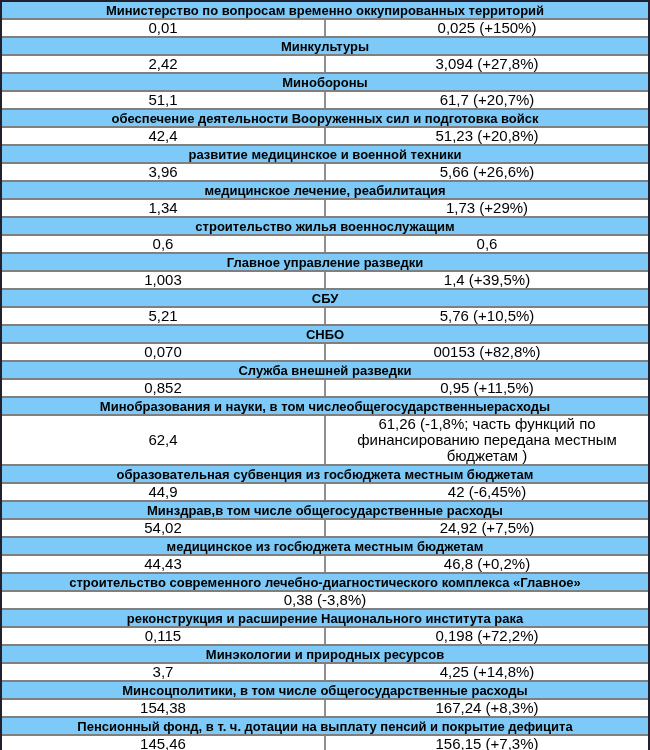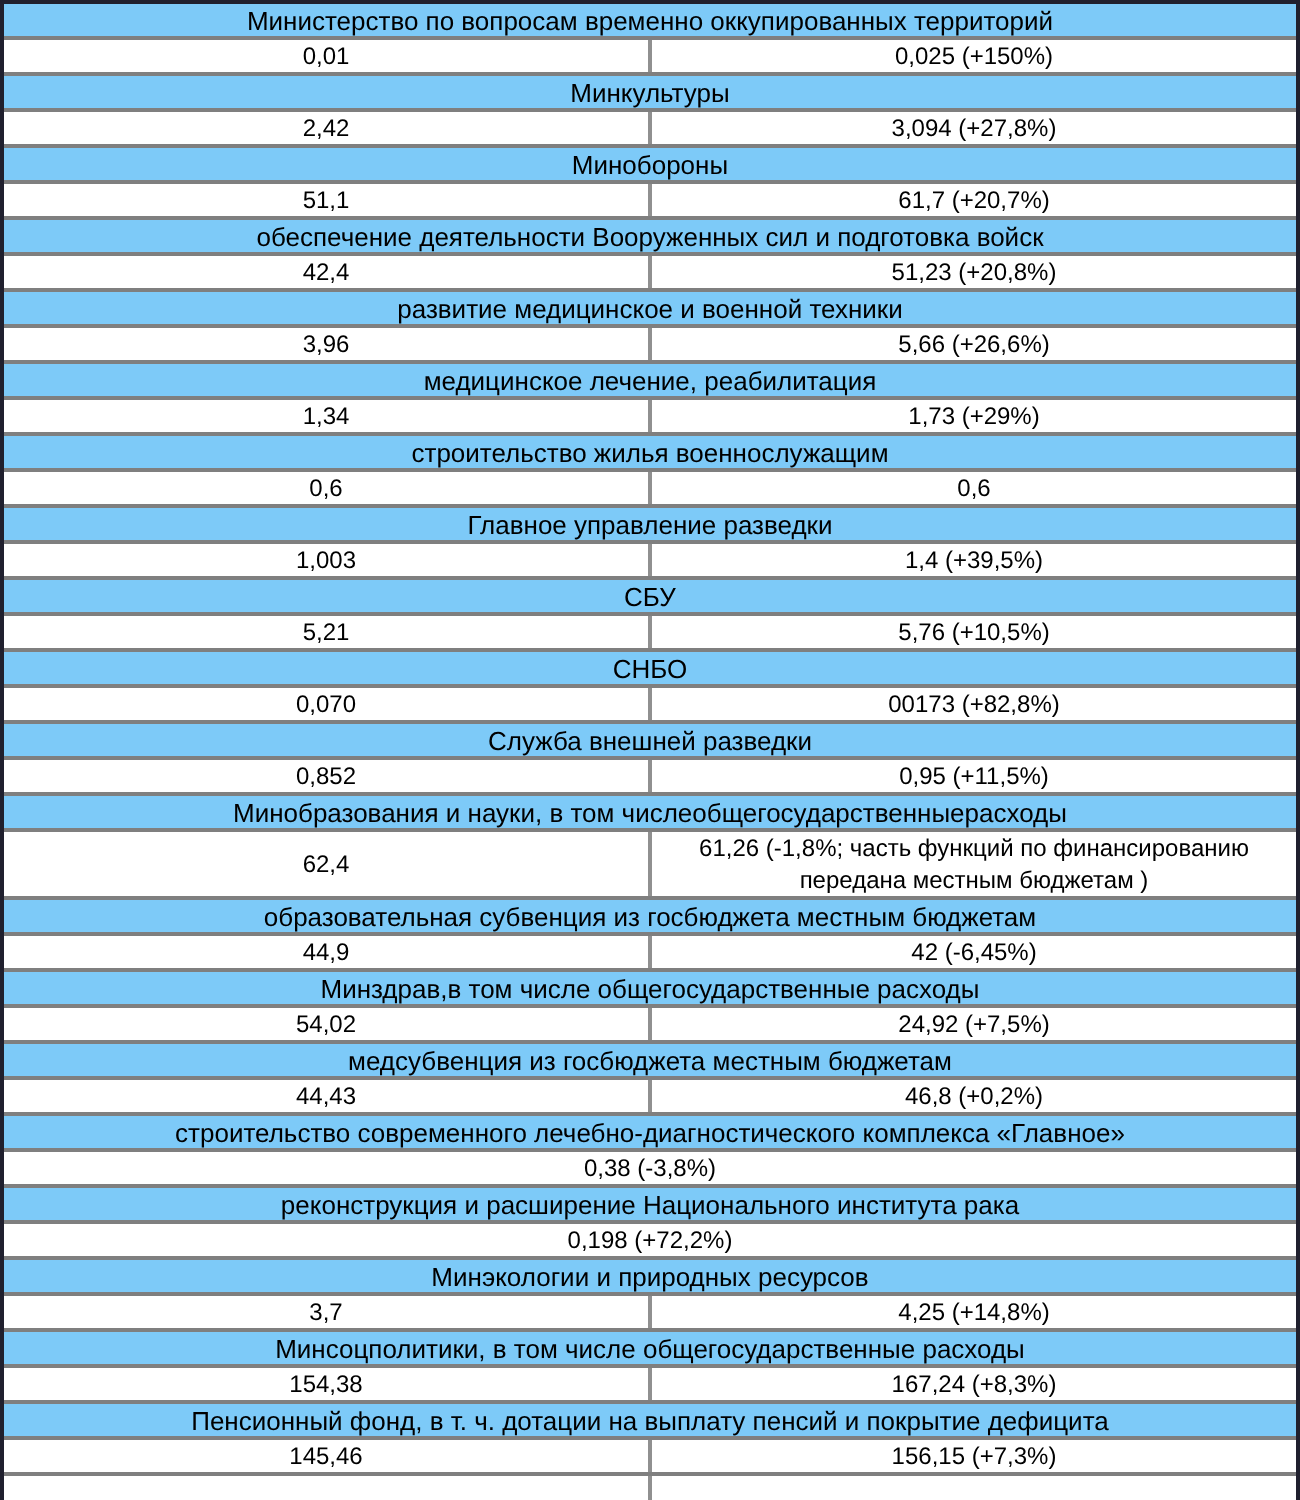--- a/index.html
+++ b/index.html
@@ -30,38 +30,38 @@
     background: var(--header-bg, #7dcaf8);
     border-bottom: 2px solid var(--row-border, #7f7f7f);
     display: flex;
     align-items: center;
     justify-content: center;
     text-align: center;
   }
   .hdr-label {
     font-size: 13px;
     line-height: 15px;
-    font-weight: normal;
+    font-weight: bold;
     color: var(--text, #000000);
     padding: 0 4px;
   }
   .data-row {
     min-height: 16px;
     background: #ffffff;
     border-bottom: 2px solid var(--row-border, #7f7f7f);
     display: flex;
     align-items: stretch;
   }
   .cell {
     flex: 1 1 0;
     display: flex;
     align-items: center;
     justify-content: center;
     text-align: center;
-    font-size: 12px;
+    font-size: 15px;
     line-height: 16px;
     color: var(--text, #000000);
     padding: 0 6px;
   }
   .cell.left {
     border-right: 2px solid var(--divider, #909090);
   }
   .partial-row {
     min-height: 14px;
     background: #ffffff;
@@ -165,21 +165,21 @@
       <div class="cell right">5,76 (+10,5%)</div>
     </div>
   </div>
 
   <div class="section">
     <div class="hdr-row">
       <span class="hdr-label">СНБО</span>
     </div>
     <div class="data-row">
       <div class="cell left">0,070</div>
-      <div class="cell right">00173 (+82,8%)</div>
+      <div class="cell right">00153 (+82,8%)</div>
     </div>
   </div>
 
   <div class="section">
     <div class="hdr-row">
       <span class="hdr-label">Служба внешней разведки</span>
     </div>
     <div class="data-row">
       <div class="cell left">0,852</div>
       <div class="cell right">0,95 (+11,5%)</div>
@@ -211,21 +211,21 @@
       <span class="hdr-label">Минздрав,в том числе общегосударственные расходы</span>
     </div>
     <div class="data-row">
       <div class="cell left">54,02</div>
       <div class="cell right">24,92 (+7,5%)</div>
     </div>
   </div>
 
   <div class="section">
     <div class="hdr-row">
-      <span class="hdr-label">медсубвенция из госбюджета местным бюджетам</span>
+      <span class="hdr-label">медицинское из госбюджета местным бюджетам</span>
     </div>
     <div class="data-row">
       <div class="cell left">44,43</div>
       <div class="cell right">46,8 (+0,2%)</div>
     </div>
   </div>
 
   <div class="section">
     <div class="hdr-row">
       <span class="hdr-label">строительство современного лечебно-диагностического комплекса «Главное»</span>
@@ -233,20 +233,21 @@
     <div class="data-row">
       <div class="cell right">0,38 (-3,8%)</div>
     </div>
   </div>
 
   <div class="section">
     <div class="hdr-row">
       <span class="hdr-label">реконструкция и расширение Национального института рака</span>
     </div>
     <div class="data-row">
+      <div class="cell left">0,115</div>
       <div class="cell right">0,198 (+72,2%)</div>
     </div>
   </div>
 
   <div class="section">
     <div class="hdr-row">
       <span class="hdr-label">Минэкологии и природных ресурсов</span>
     </div>
     <div class="data-row">
       <div class="cell left">3,7</div>

